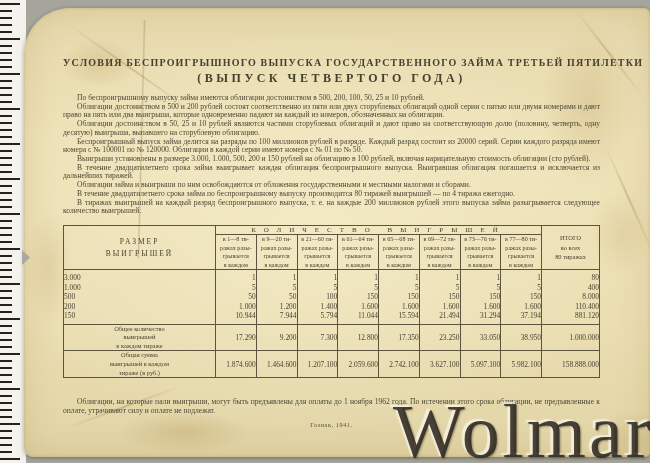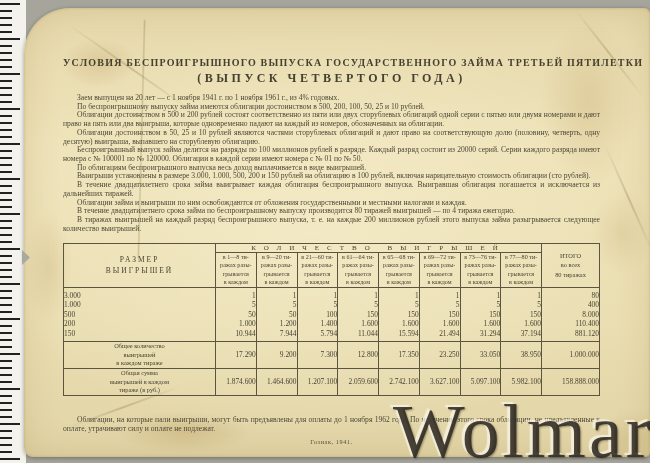--- a/index.html
+++ b/index.html
@@ -87,29 +87,27 @@
     <div class="crease d2"></div>
     <div class="crease d3"></div>
     <div class="crease d4"></div>
     <div class="tear"></div>
 
     <div class="content">
       <div class="title">УСЛОВИЯ БЕСПРОИГРЫШНОГО ВЫПУСКА ГОСУДАРСТВЕННОГО ЗАЙМА ТРЕТЬЕЙ ПЯТИЛЕТКИ</div>
       <div class="subtitle">(ВЫПУСК ЧЕТВЕРТОГО ГОДА)</div>
 
       <div class="paras">
-        <p>Заем выпущен на 20 лет — с 1 ноября 1941 г. по 1 ноября 1961 г., из 4% годовых.</p>
         <p>По беспроигрышному выпуску займа имеются облигации достоинством в 500, 200, 100, 50, 25 и 10 рублей.</p>
         <p>Облигации достоинством в 500 и 200 рублей состоят соответственно из пяти или двух сторублевых облигаций одной серии с пятью или двумя номерами и дают право на пять или два выигрыша, которые одновременно падают на каждый из номеров, обозначенных на облигации.</p>
         <p>Облигации достоинством в 50, 25 и 10 рублей являются частями сторублевых облигаций и дают право на соответствующую долю (половину, четверть, одну десятую) выигрыша, выпавшего на сторублевую облигацию.</p>
         <p>Беспроигрышный выпуск займа делится на разряды по 100 миллионов рублей в разряде. Каждый разряд состоит из 20000 серий. Серии каждого разряда имеют номера с № 100001 по № 120000. Облигации в каждой серии имеют номера с № 01 по № 50.</p>
-        <p>По облигациям беспроигрышного выпуска весь доход выплачивается в виде выигрышей.</p>
         <p>Выигрыши установлены в размере 3.000, 1.000, 500, 200 и 150 рублей на облигацию в 100 рублей, включая нарицательную стоимость облигации (сто рублей).</p>
         <p>В течение двадцатилетнего срока займа выигрывает каждая облигация беспроигрышного выпуска. Выигравшая облигация погашается и исключается из дальнейших тиражей.</p>
-        <p>Облигации займа и выигрыши по ним освобождаются от обложения государственными и местными налогами и каждая.</p>
+        <p>Облигации займа и выигрыши по ним освобождаются от обложения государственными и местными налогами и сборами.</p>
         <p>В течение двадцатилетнего срока займа по беспроигрышному выпуску производится 80 тиражей выигрышей — по 4 тиража ежегодно.</p>
         <p>В тиражах выигрышей на каждый разряд беспроигрышного выпуска, т. е. на каждые 200 миллионов рублей этого выпуска займа разыгрывается следующее количество выигрышей.</p>
       </div>
 
       <table class="prizes">
         <colgroup>
           <col style="width:152px">
           <col>
             <col>
             <col>

